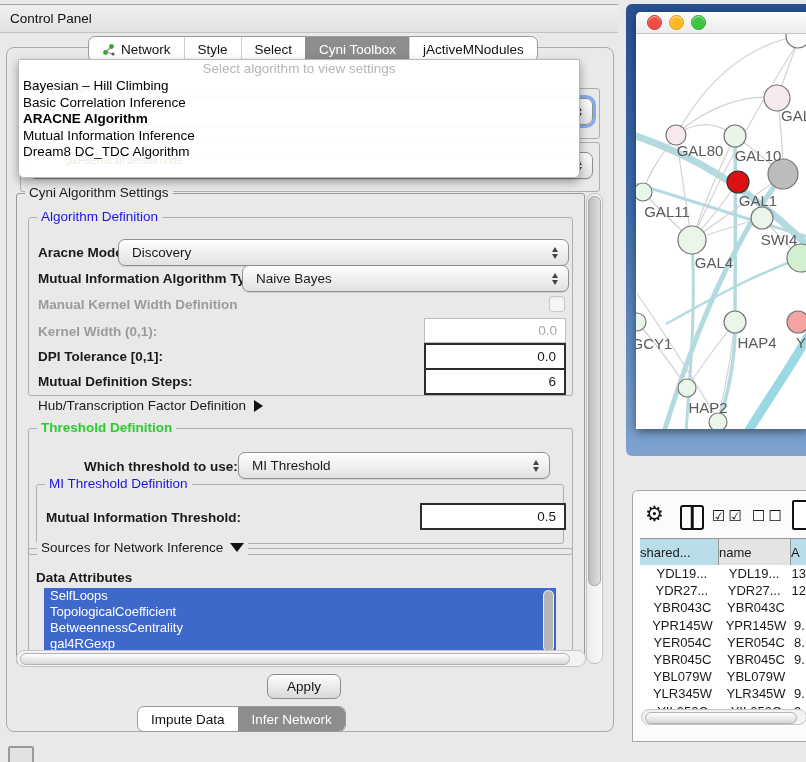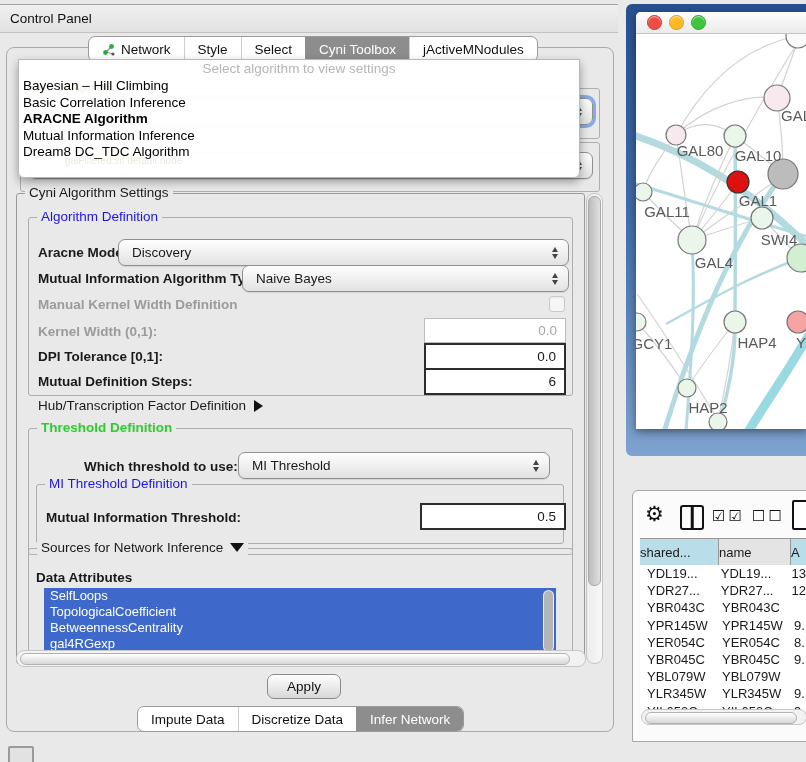--- a/index.html
+++ b/index.html
@@ -263,23 +263,20 @@
     <div class="thumb" style="width:548px;"></div>
   </div>
 
   <div class="btn" style="left:267px;top:674px;width:72px;">
     <span>Apply</span>
   </div>
 
   <div class="tabstrip" style="left:137px;top:706px;">
     <div class="tab">
       <span>Impute Data</span>
-    </div>
-    <div class="tab">
-      <span>Discretize Data</span>
     </div>
     <div class="tab sel">
       <span>Infer Network</span>
     </div>
   </div>
 
   <div class="minisq"></div>
 
   <div class="blueframe"></div>
   <div class="netwin">
@@ -371,21 +368,21 @@
   <div class="th blue" style="left:640px;width:78px;top:538px;">
     <span>shared...</span>
   </div>
   <div class="th gray" style="left:719px;width:71px;top:538px;">
     <span>name</span>
   </div>
   <div class="th blue" style="left:791px;width:15px;top:538px;overflow:hidden;border-right:none;">
     <span>A</span>
   </div>
 
-  <div class="abs" style="left:640px;top:565px;width:166px;height:145px;overflow:hidden;background:#fff;">
+  <div class="abs" style="left:640px;top:565px;width:166px;height:145px;overflow:hidden;background:#fff;text-align:center;">
     <div class="trow">
       <span class="c1">YDL19...</span>
       <span class="c2">YDL19...</span>
       <span class="c3">13</span>
     </div>
     <div class="trow">
       <span class="c1">YDR27...</span>
       <span class="c2">YDR27...</span>
       <span class="c3">12</span>
     </div>

